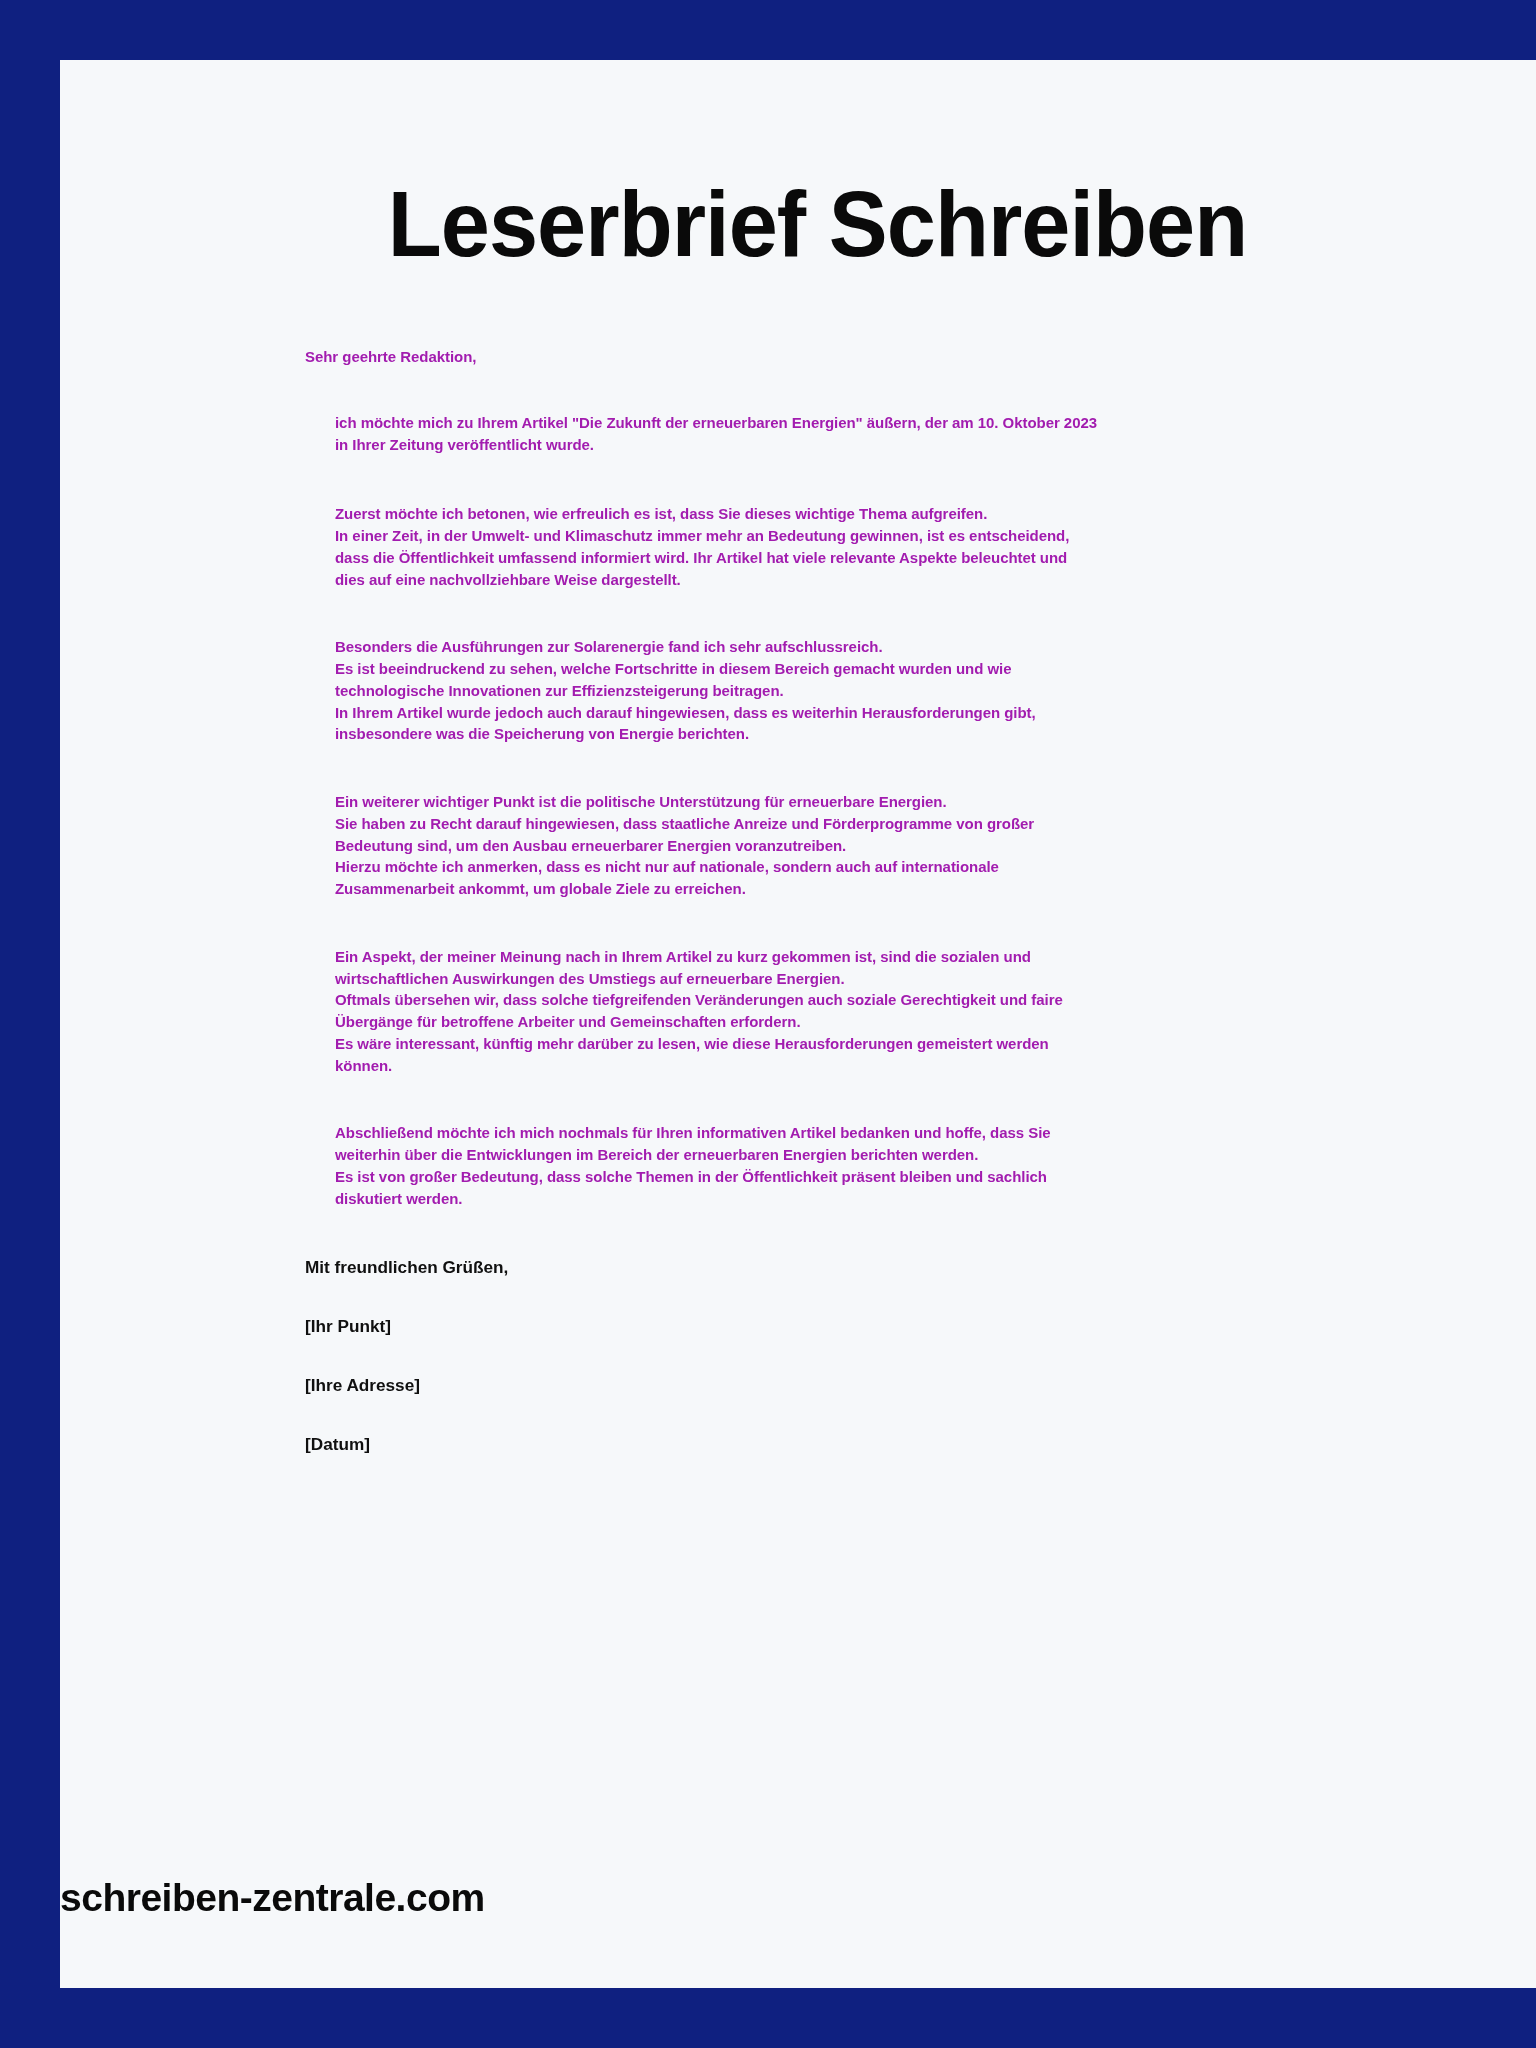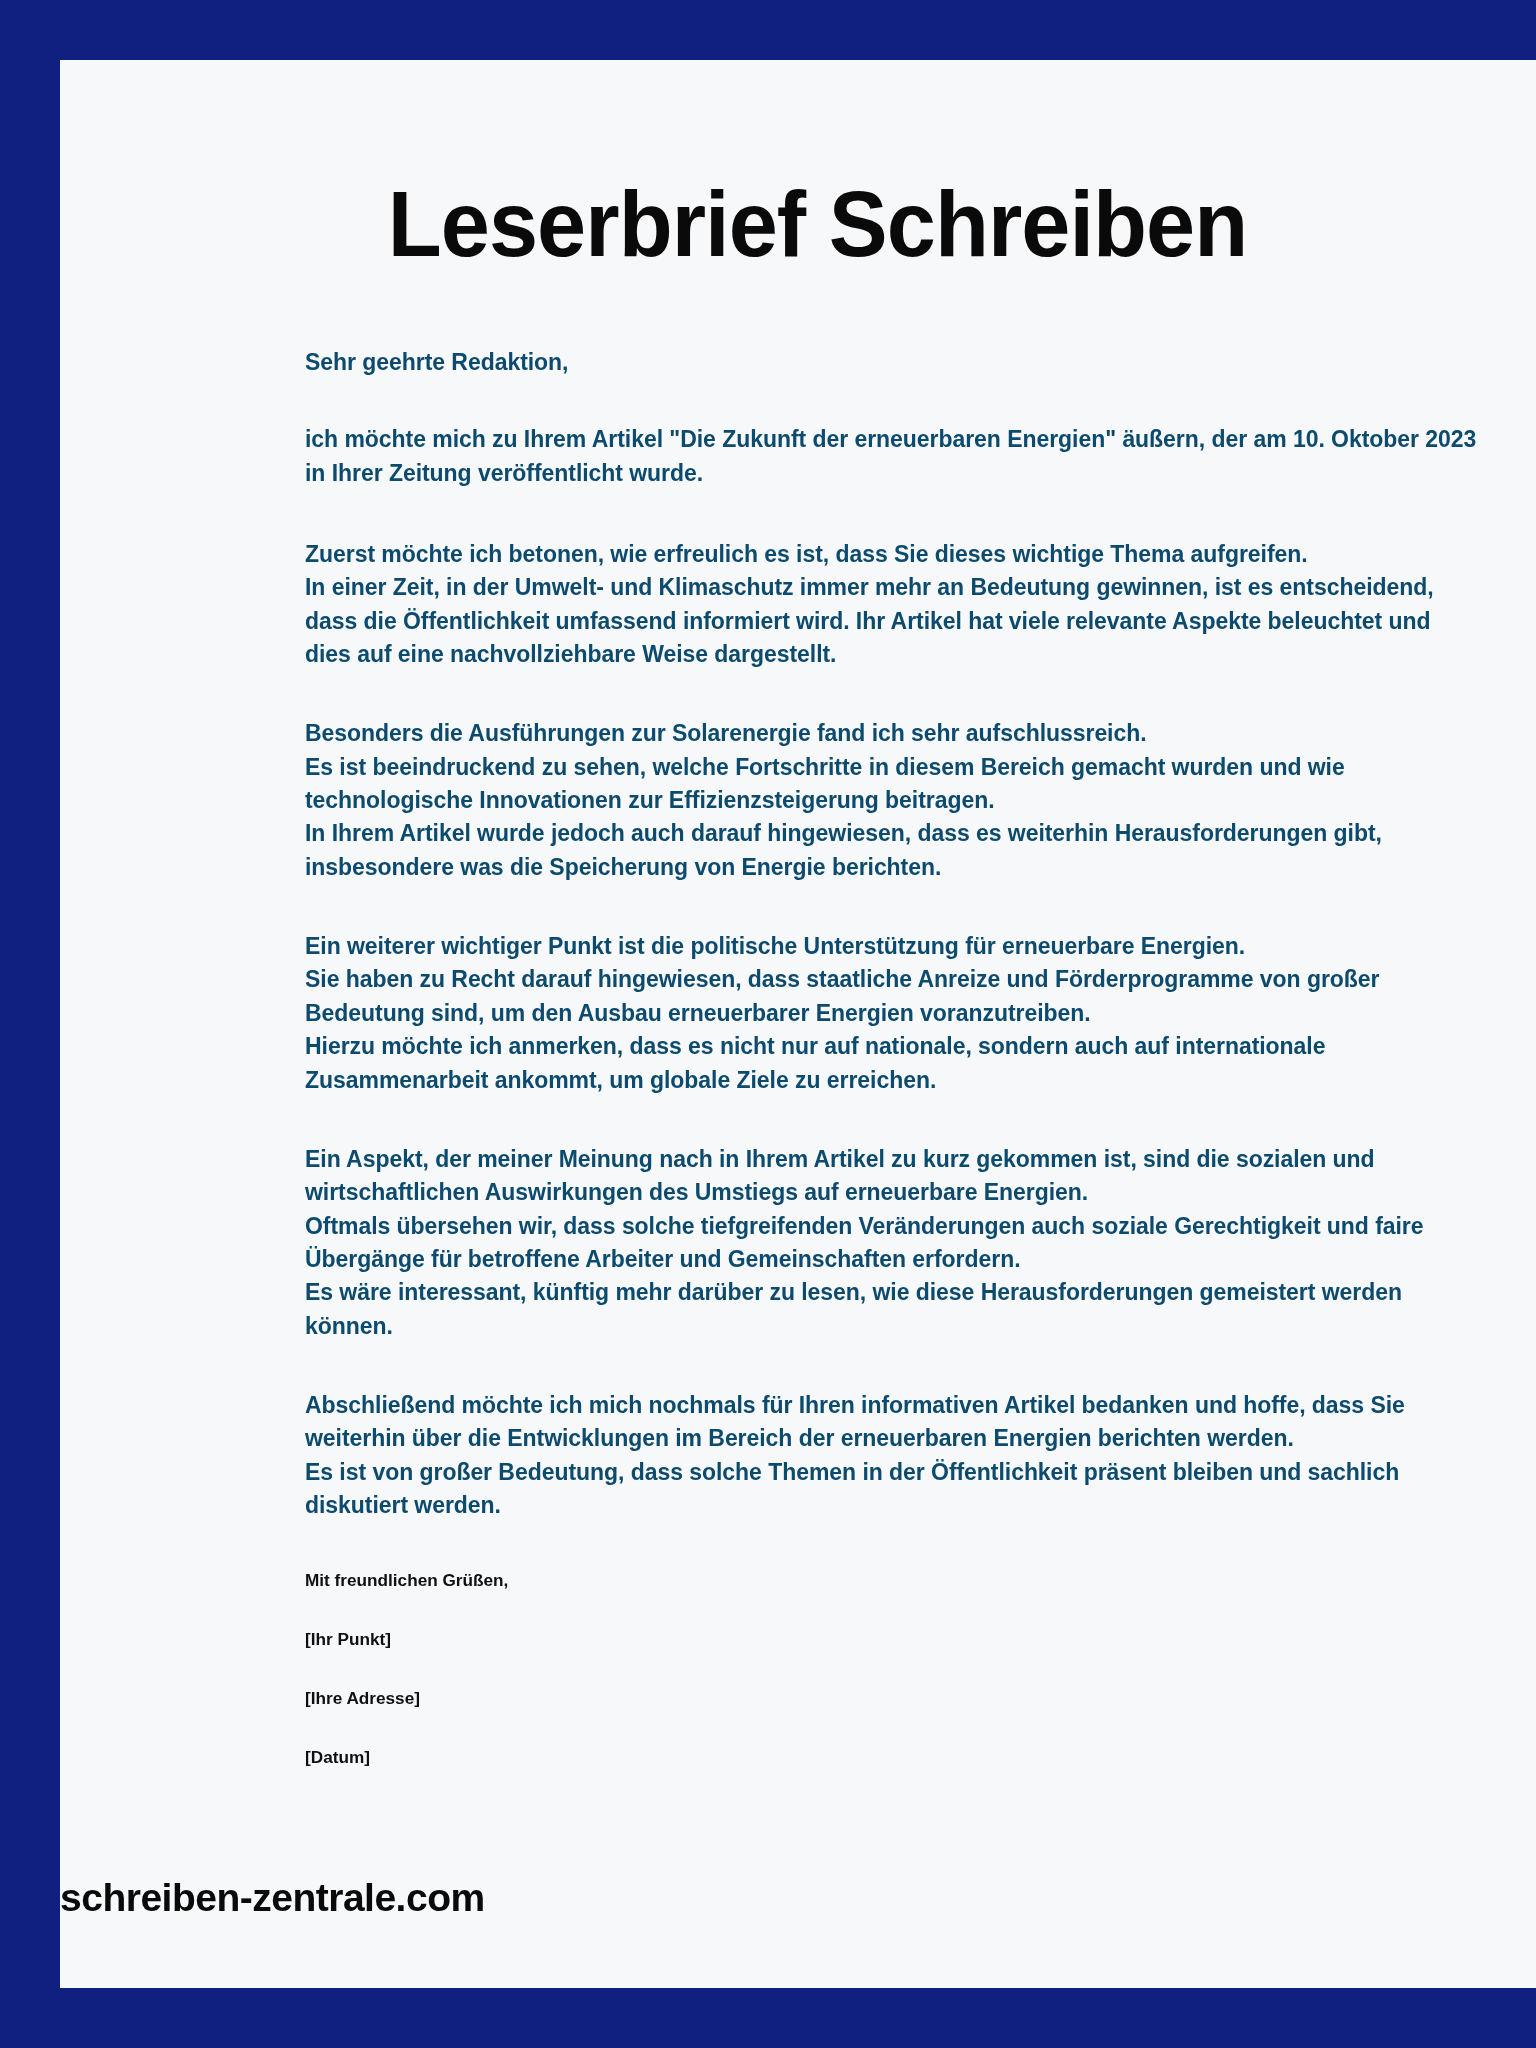--- a/index.html
+++ b/index.html
@@ -36,30 +36,31 @@
     line-height: 1.0;
     font-stretch: condensed;
     transform: scaleX(0.96);
   }
   #letter-body {
     padding: 0 240px 0 245px;
     margin-top: 76px;
     flex: 1 1 auto;
   }
   .para {
-    font-size: 23px;
+    font-size: 15px;
     font-weight: 700;
-    color: #0c4a6e;
+    color: #a21caf;
     line-height: 1.45;
     margin: 0 0 34px 0;
     letter-spacing: -0.05px;
   }
   .para .ln {
     display: block;
     white-space: nowrap;
+    margin-left: 30px;
   }
   #salutation { margin-bottom: 44px; }
   #intro-para { margin-bottom: 48px; }
   .block-gap { margin-bottom: 46px; }
   #signoff-block {
     margin-top: 8px;
   }
   .sig-line {
     font-size: 17.2px;
     font-weight: 700;

